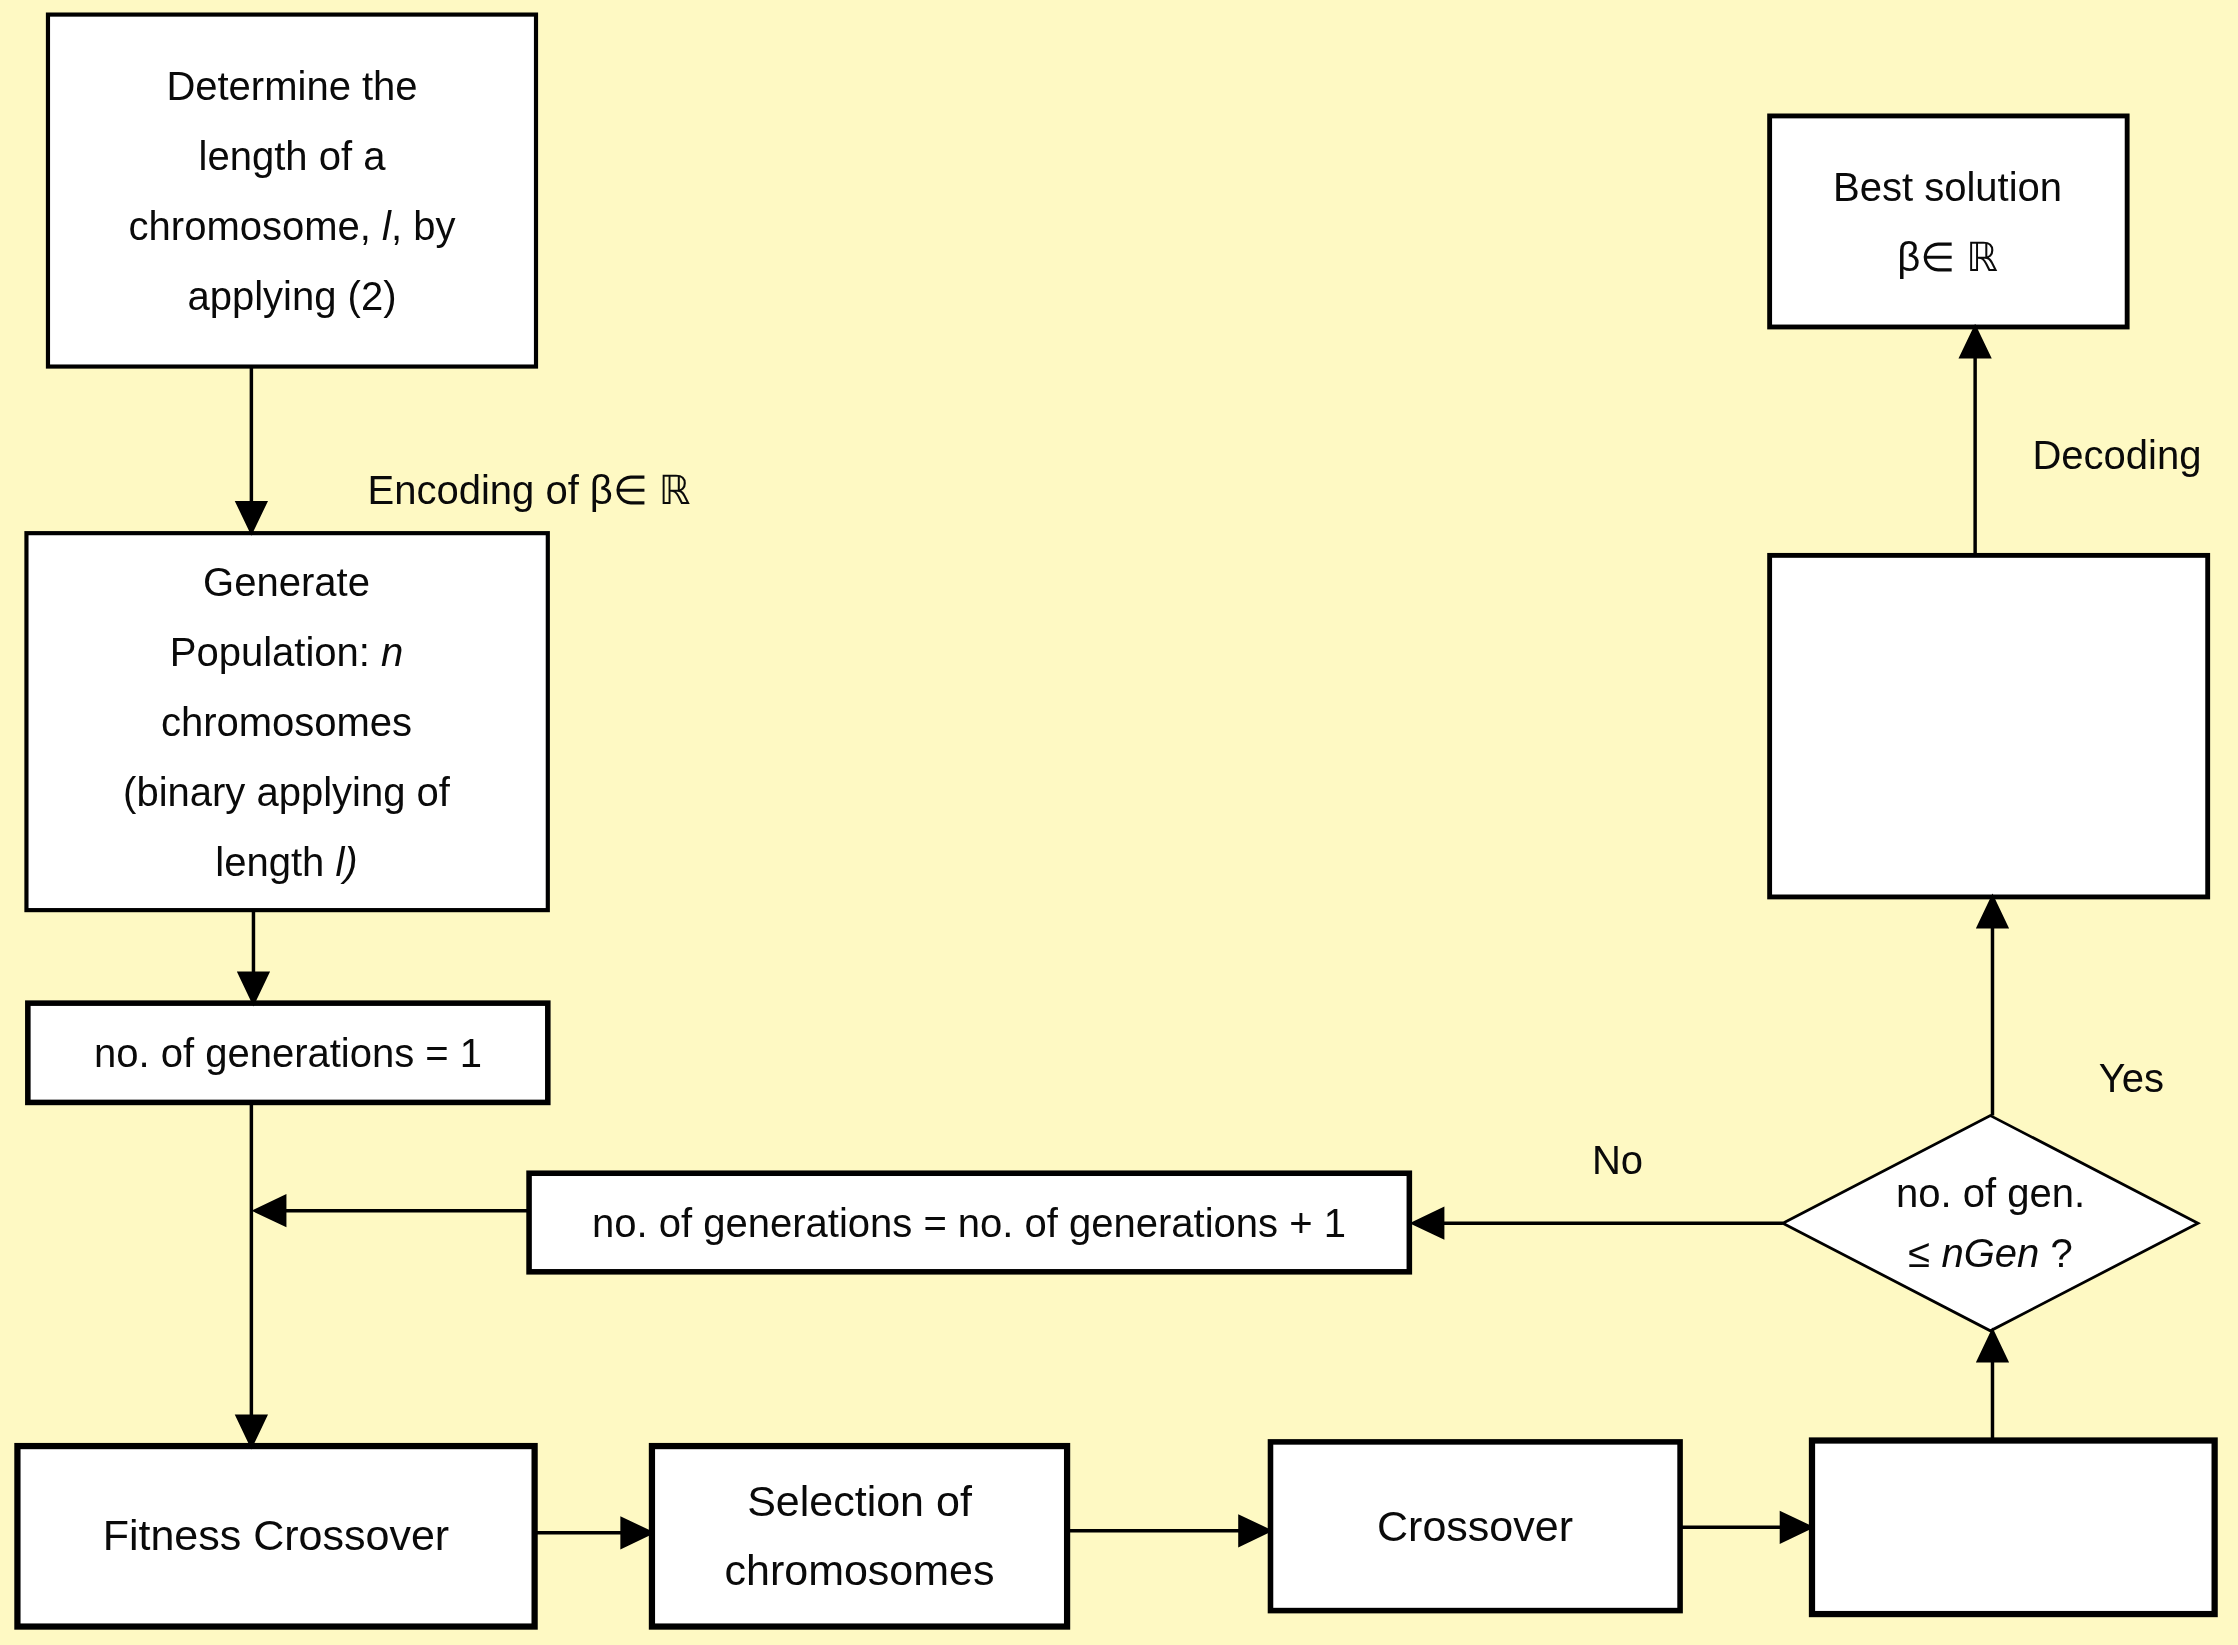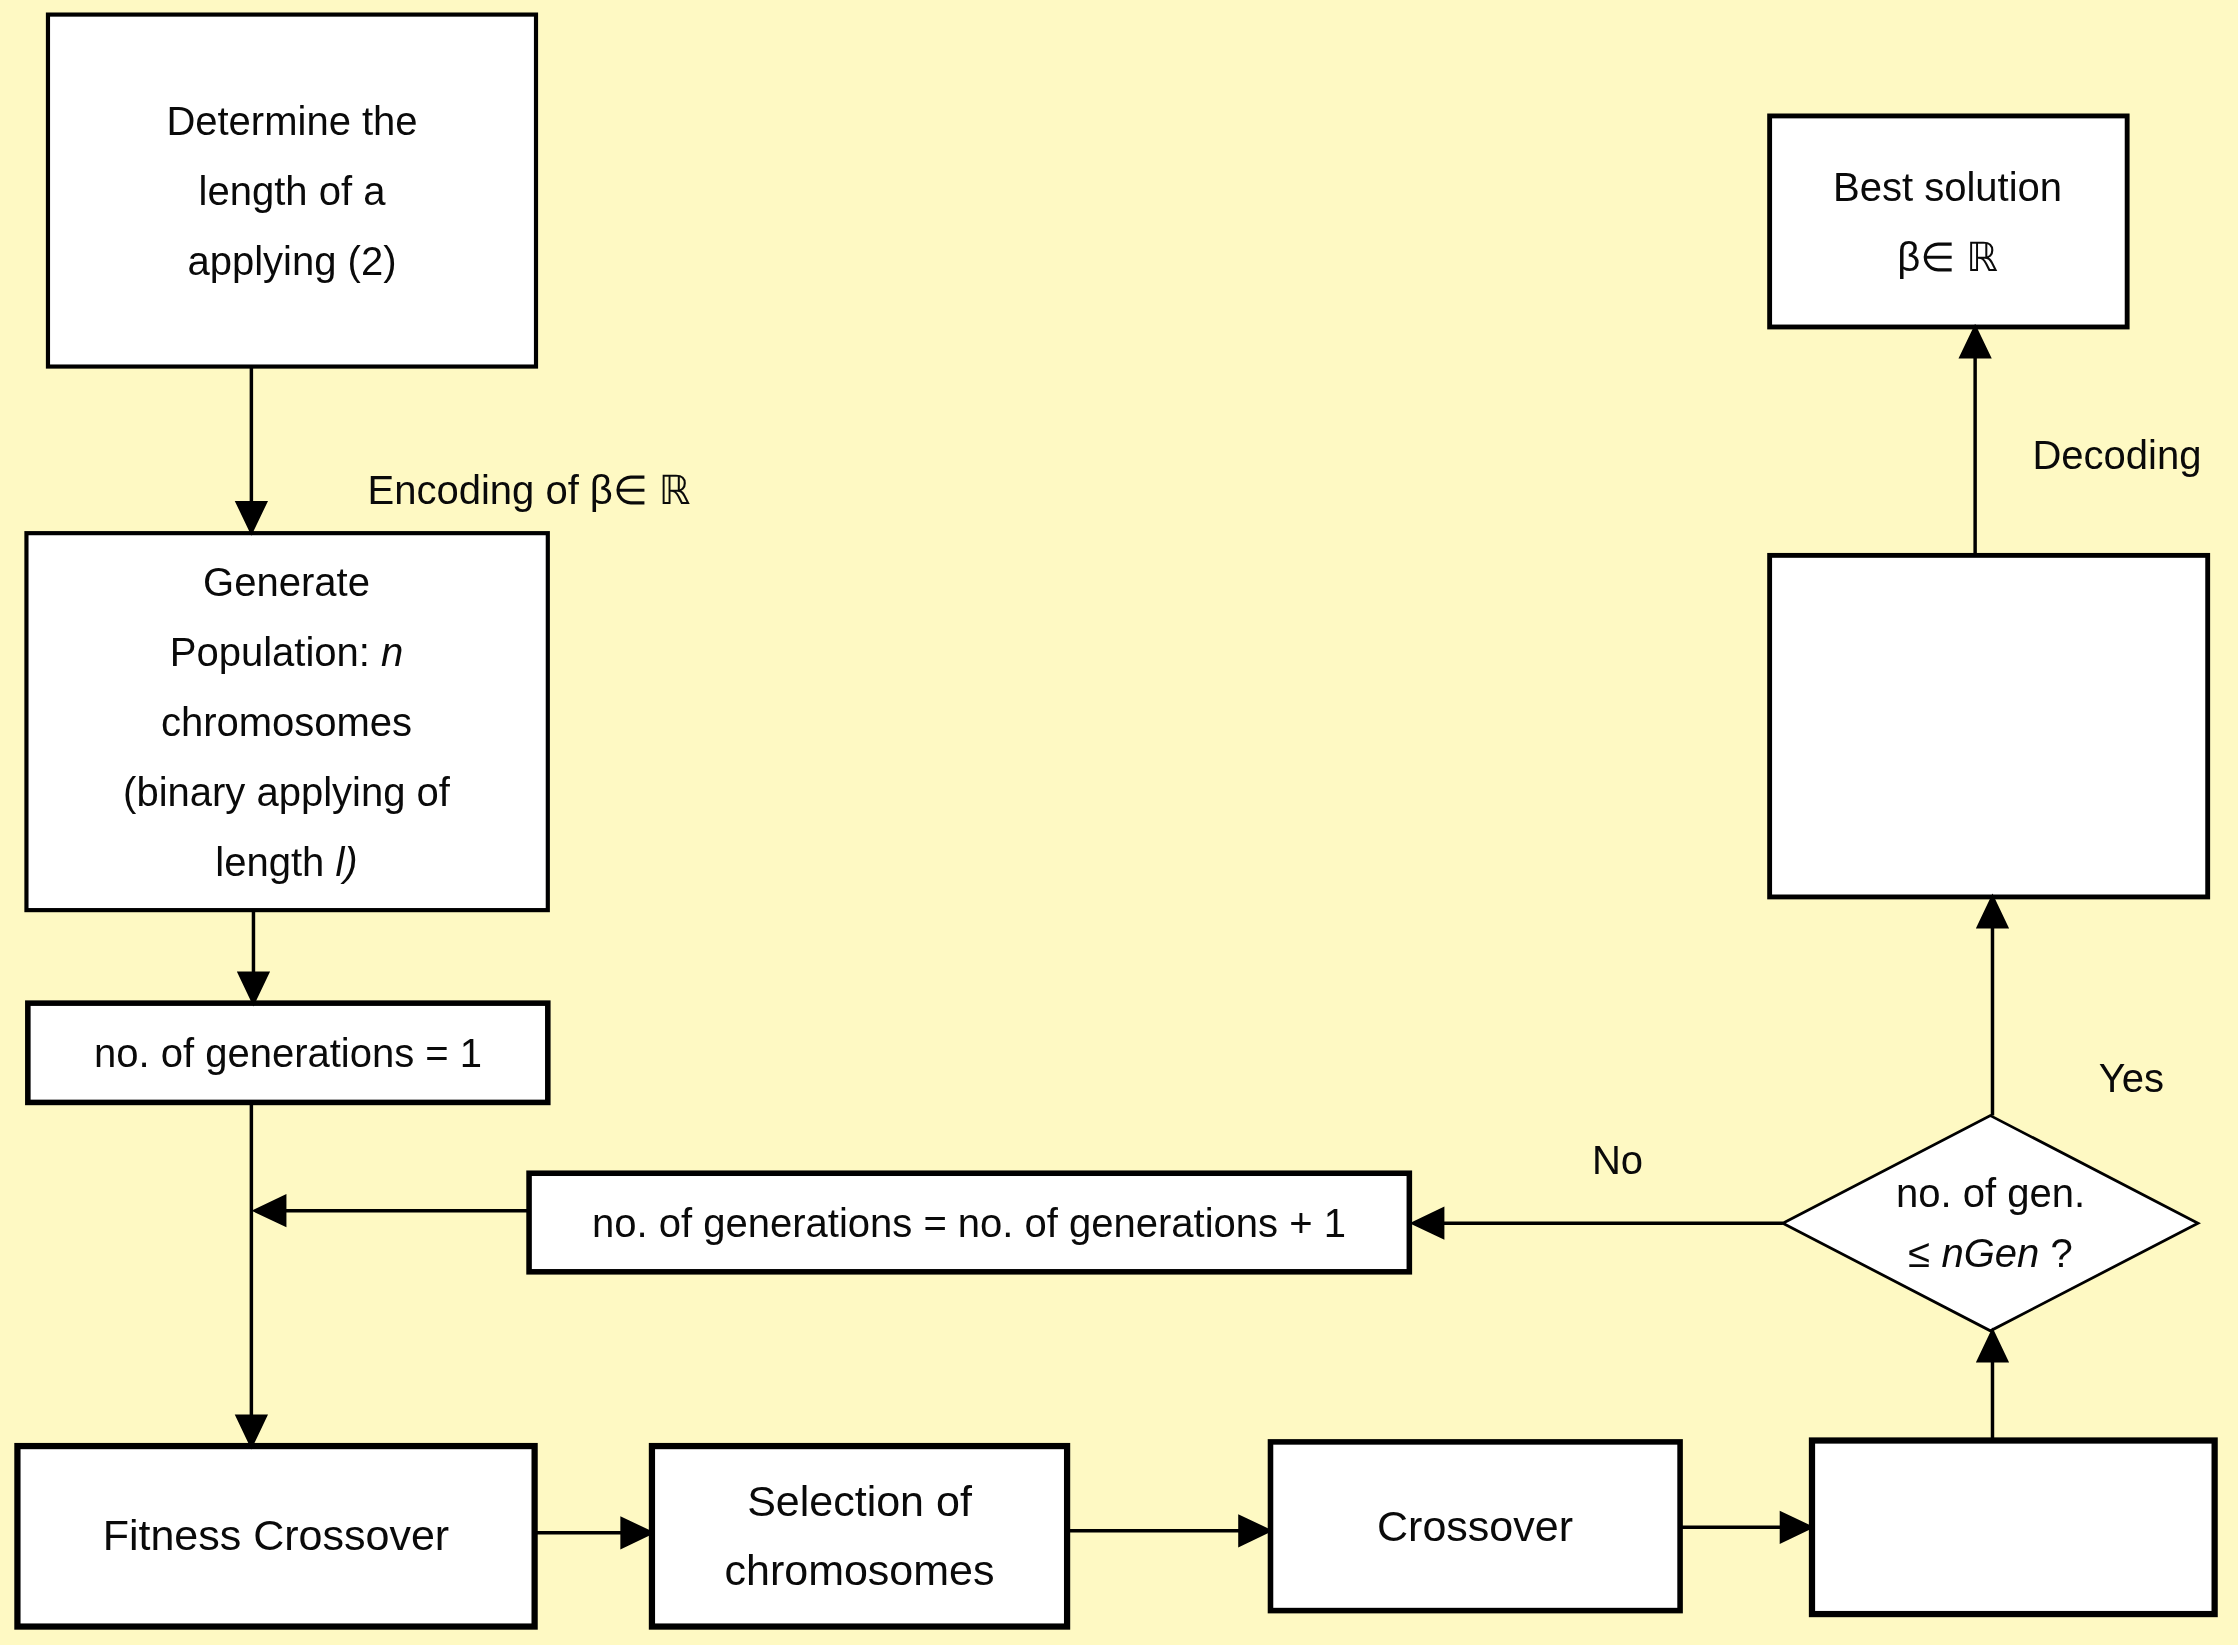--- a/index.html
+++ b/index.html
@@ -97,20 +97,21 @@
       <g>
         <line x1="2420" y1="2200" x2="2602" y2="2200"></line>
         <polygon points="2566,2180 2566,2220 2608,2200"></polygon>
       </g>
     </g>
   </svg>
 
   <div class="lbl" style="left:48px;top:14.6px;width:488px;height:352px;">
       <div>Determine the</div>
       <div>length of a</div>
+      <div>chromosome, <i>l</i>, by</div>
       <div>applying (2)</div>
     </div>
 
   <div class="edge-lbl" style="left:321px;top:460px;width:416px;height:60px;">Encoding of β∈ ℝ</div>
 
   <div class="lbl" style="left:26px;top:533px;width:521px;height:377px;">
       <div>Generate</div>
       <div>Population: <i>n</i></div>
       <div>chromosomes</div>
       <div>(binary applying of</div>

